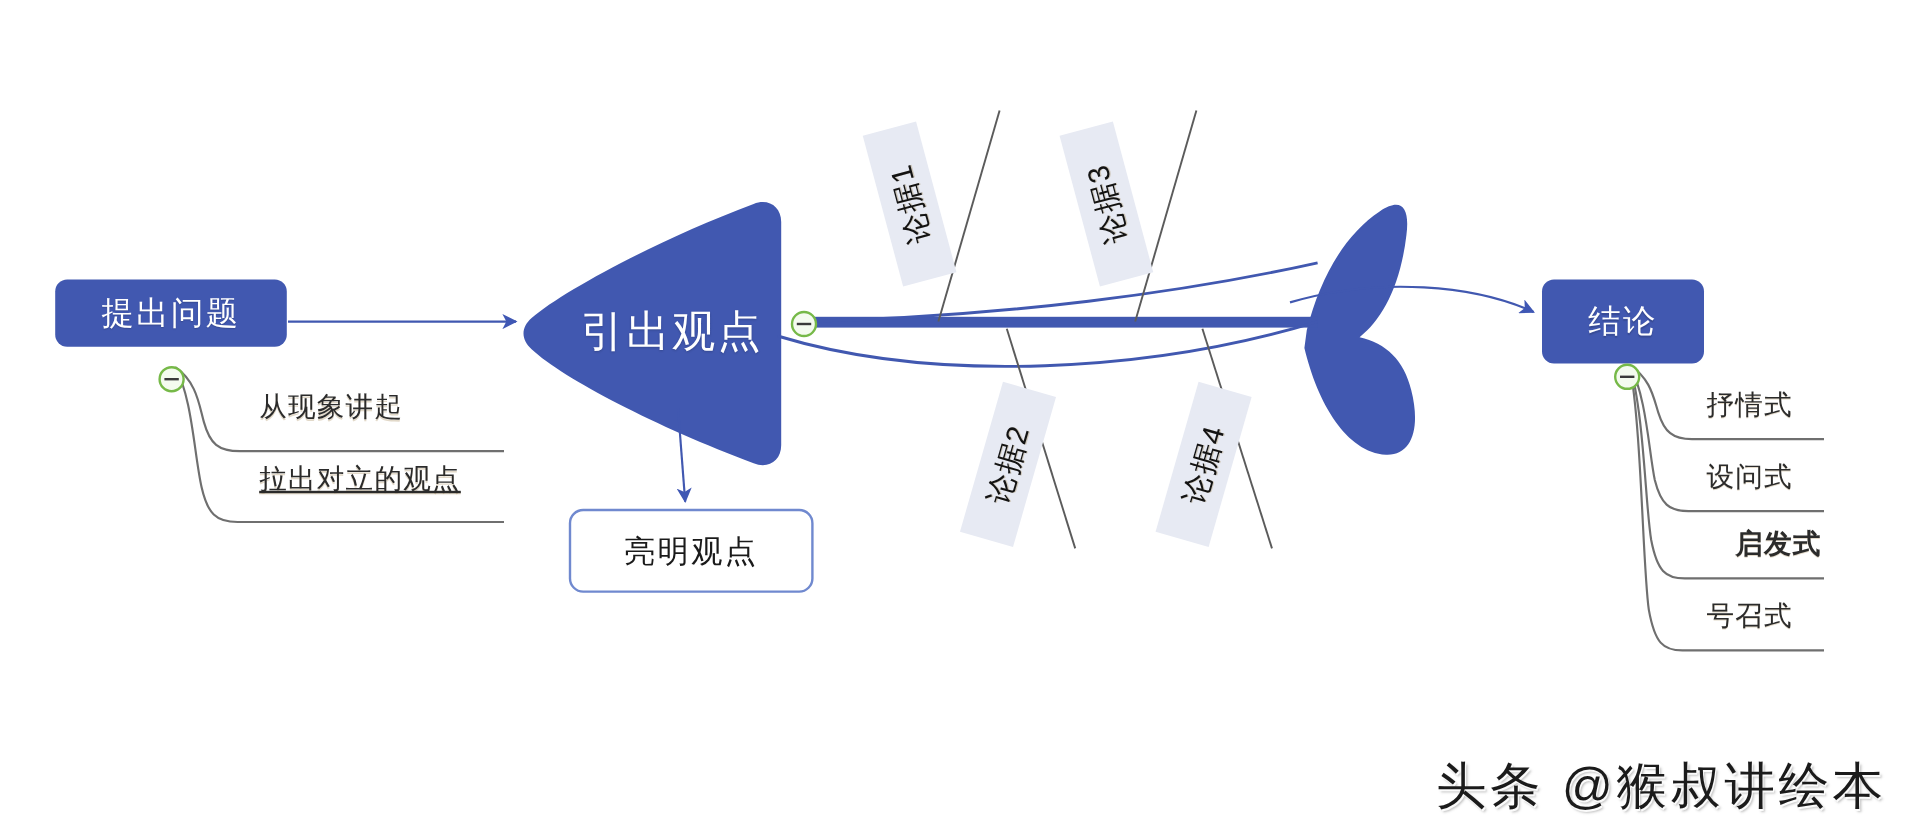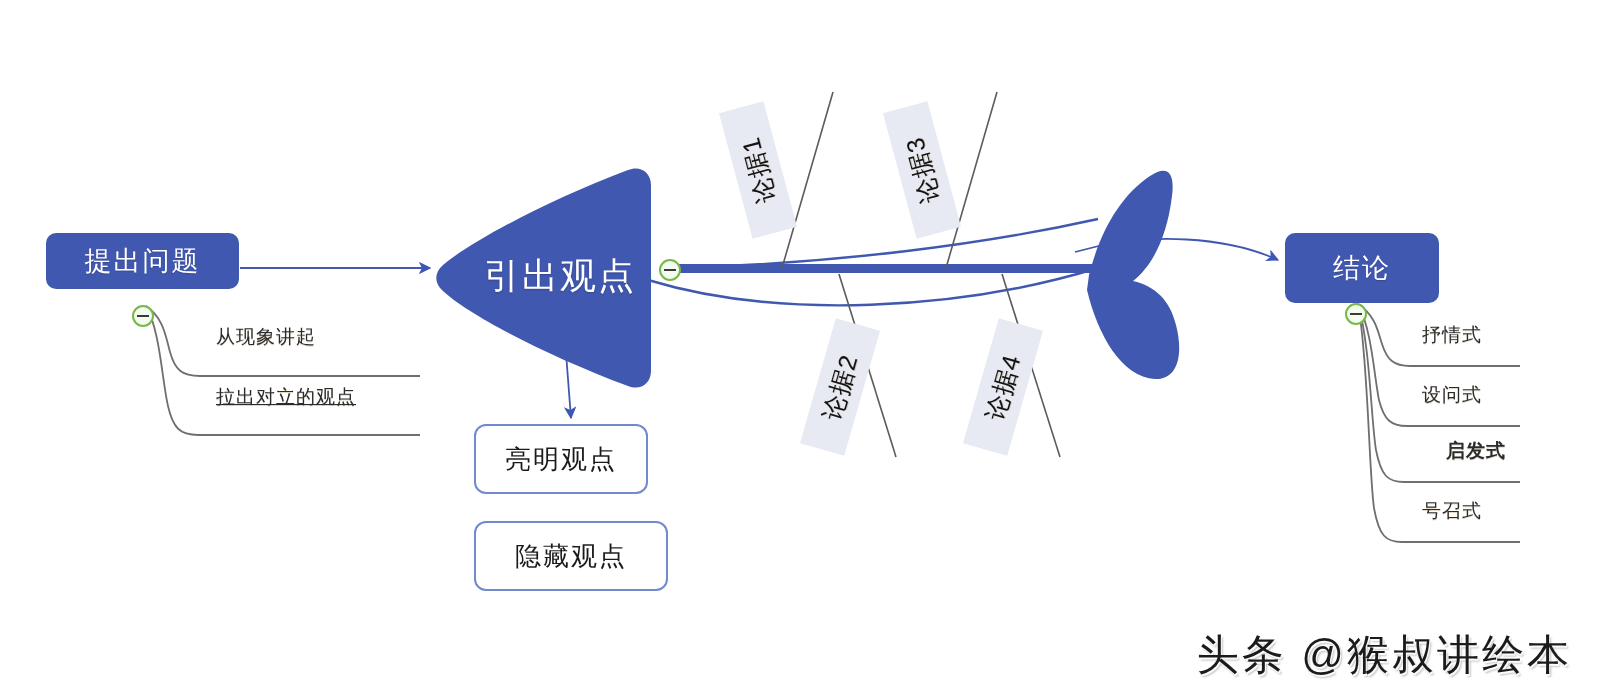--- a/index.html
+++ b/index.html
@@ -46,22 +46,22 @@
   }
   .node-outline {
     background: #ffffff;
     color: #1a1a1a;
     border: 2px solid #7089cf;
     border-radius: 12px;
     font-size: 26px;
   }
 
   #node-ask      { left: 46px;   top: 233px;  width: 193px; height: 56px; }
-  #node-conclude { left: 1285px; top: 233px;  width: 154px; height: 70px; }
-  #node-show     { left: 474px;  top: 424px;  width: 174px; height: 70px; }
+  #node-conclude { left: 1285px; top: 233px;  width: 135px; height: 70px; }
+  #node-show     { left: 474px;  top: 424px;  width: 204px; height: 70px; }
   #node-hide     { left: 474px;  top: 521px;  width: 194px; height: 70px; }
 
   
   #fish-head-label {
     position: absolute;
     left: 470px;
     top: 252px;
     width: 180px;
     text-align: center;
     color: #ffffff;
@@ -90,21 +90,21 @@
     height: 2px;
     background: #3a3a3a;
   }
   #toggle-ask      { left: 132px;  top: 305px; }
   #toggle-spine    { left: 659px;  top: 259px; }
   #toggle-conclude { left: 1345px; top: 303px; }
 
   
   .leaf-text {
     position: absolute;
-    font-size: 19px;
+    font-size: 23px;
     color: #2b2b2b;
     letter-spacing: 1px;
     white-space: nowrap;
     text-shadow: 0 1px 0 rgba(150,120,60,0.28);
   }
 
   
   .bone-label {
     position: absolute;
     box-sizing: border-box;
@@ -200,21 +200,20 @@
   </svg>
 
   <div id="fish-head-label">引出观点</div>
 
   <div id="node-ask" class="node-box node-filled">提出问题</div>
 
   <div id="node-conclude" class="node-box node-filled">结论</div>
 
   <div id="node-show" class="node-box node-outline">亮明观点</div>
 
-  <div id="node-hide" class="node-box node-outline">隐藏观点</div>
 
   <div id="toggle-ask" class="collapse-toggle"></div>
   <div id="toggle-spine" class="collapse-toggle"></div>
   <div id="toggle-conclude" class="collapse-toggle"></div>
 
   <div class="leaf-text" style="left:216px; top:324px;">从现象讲起</div>
   <div class="leaf-text" style="left:216px; top:384px;text-decoration:underline;">拉出对立的观点</div>
 
   <div class="leaf-text" style="left:1422px; top:322px;">抒情式</div>
   <div class="leaf-text" style="left:1422px; top:382px;">设问式</div>

